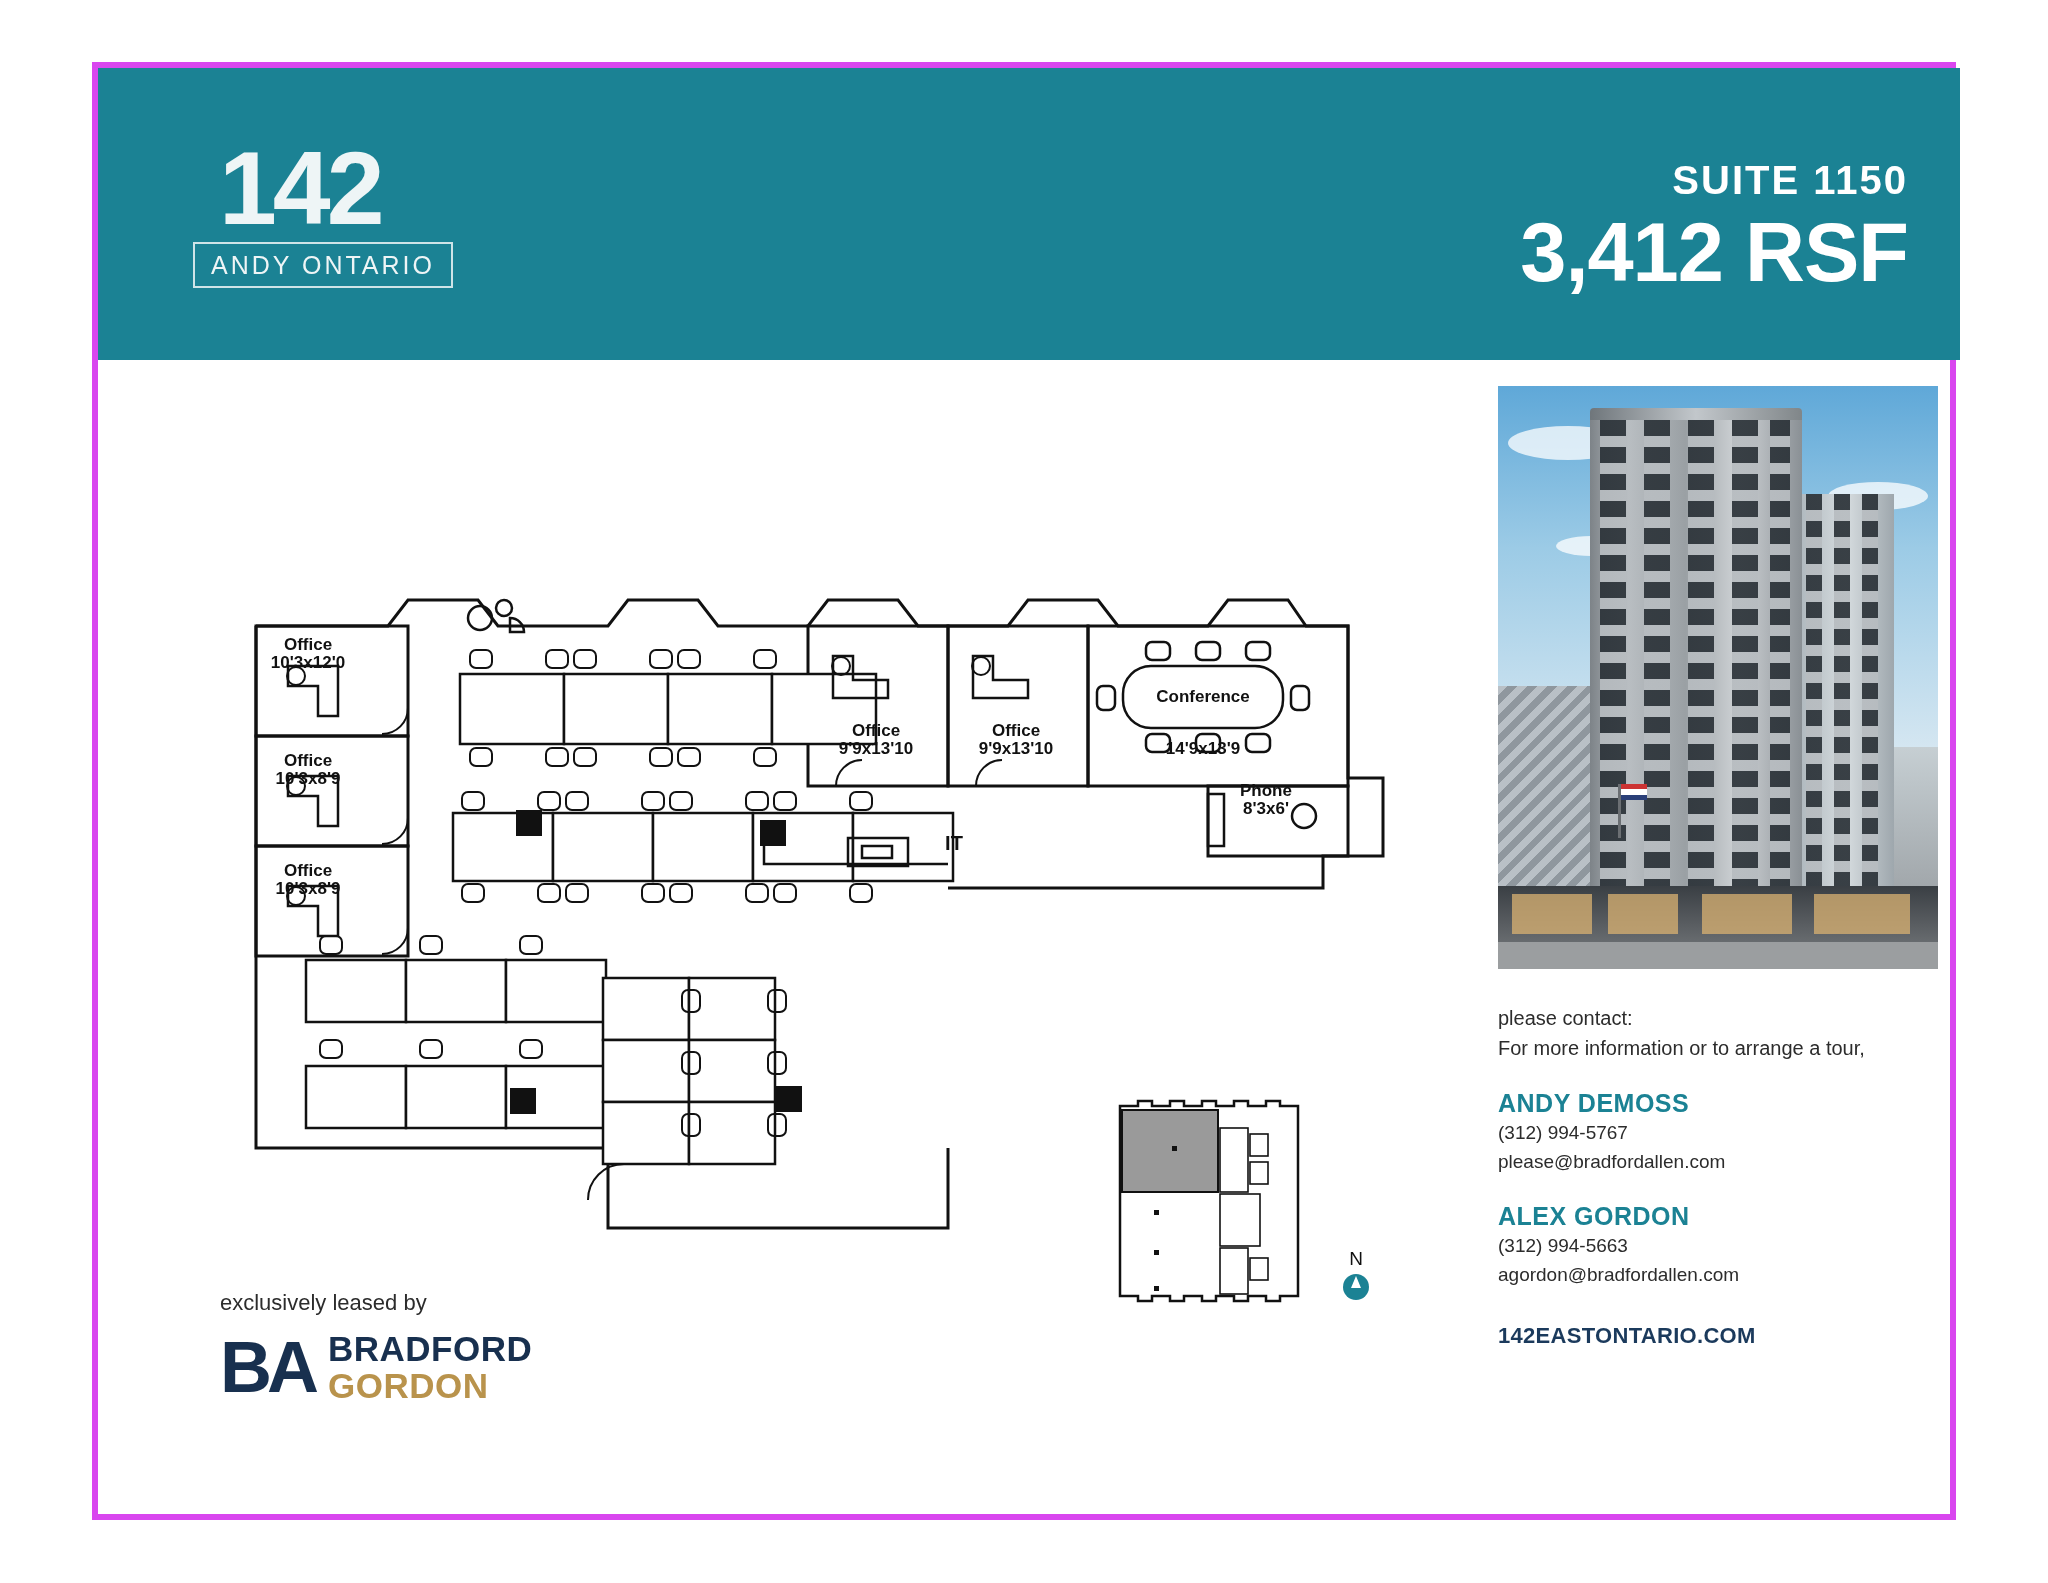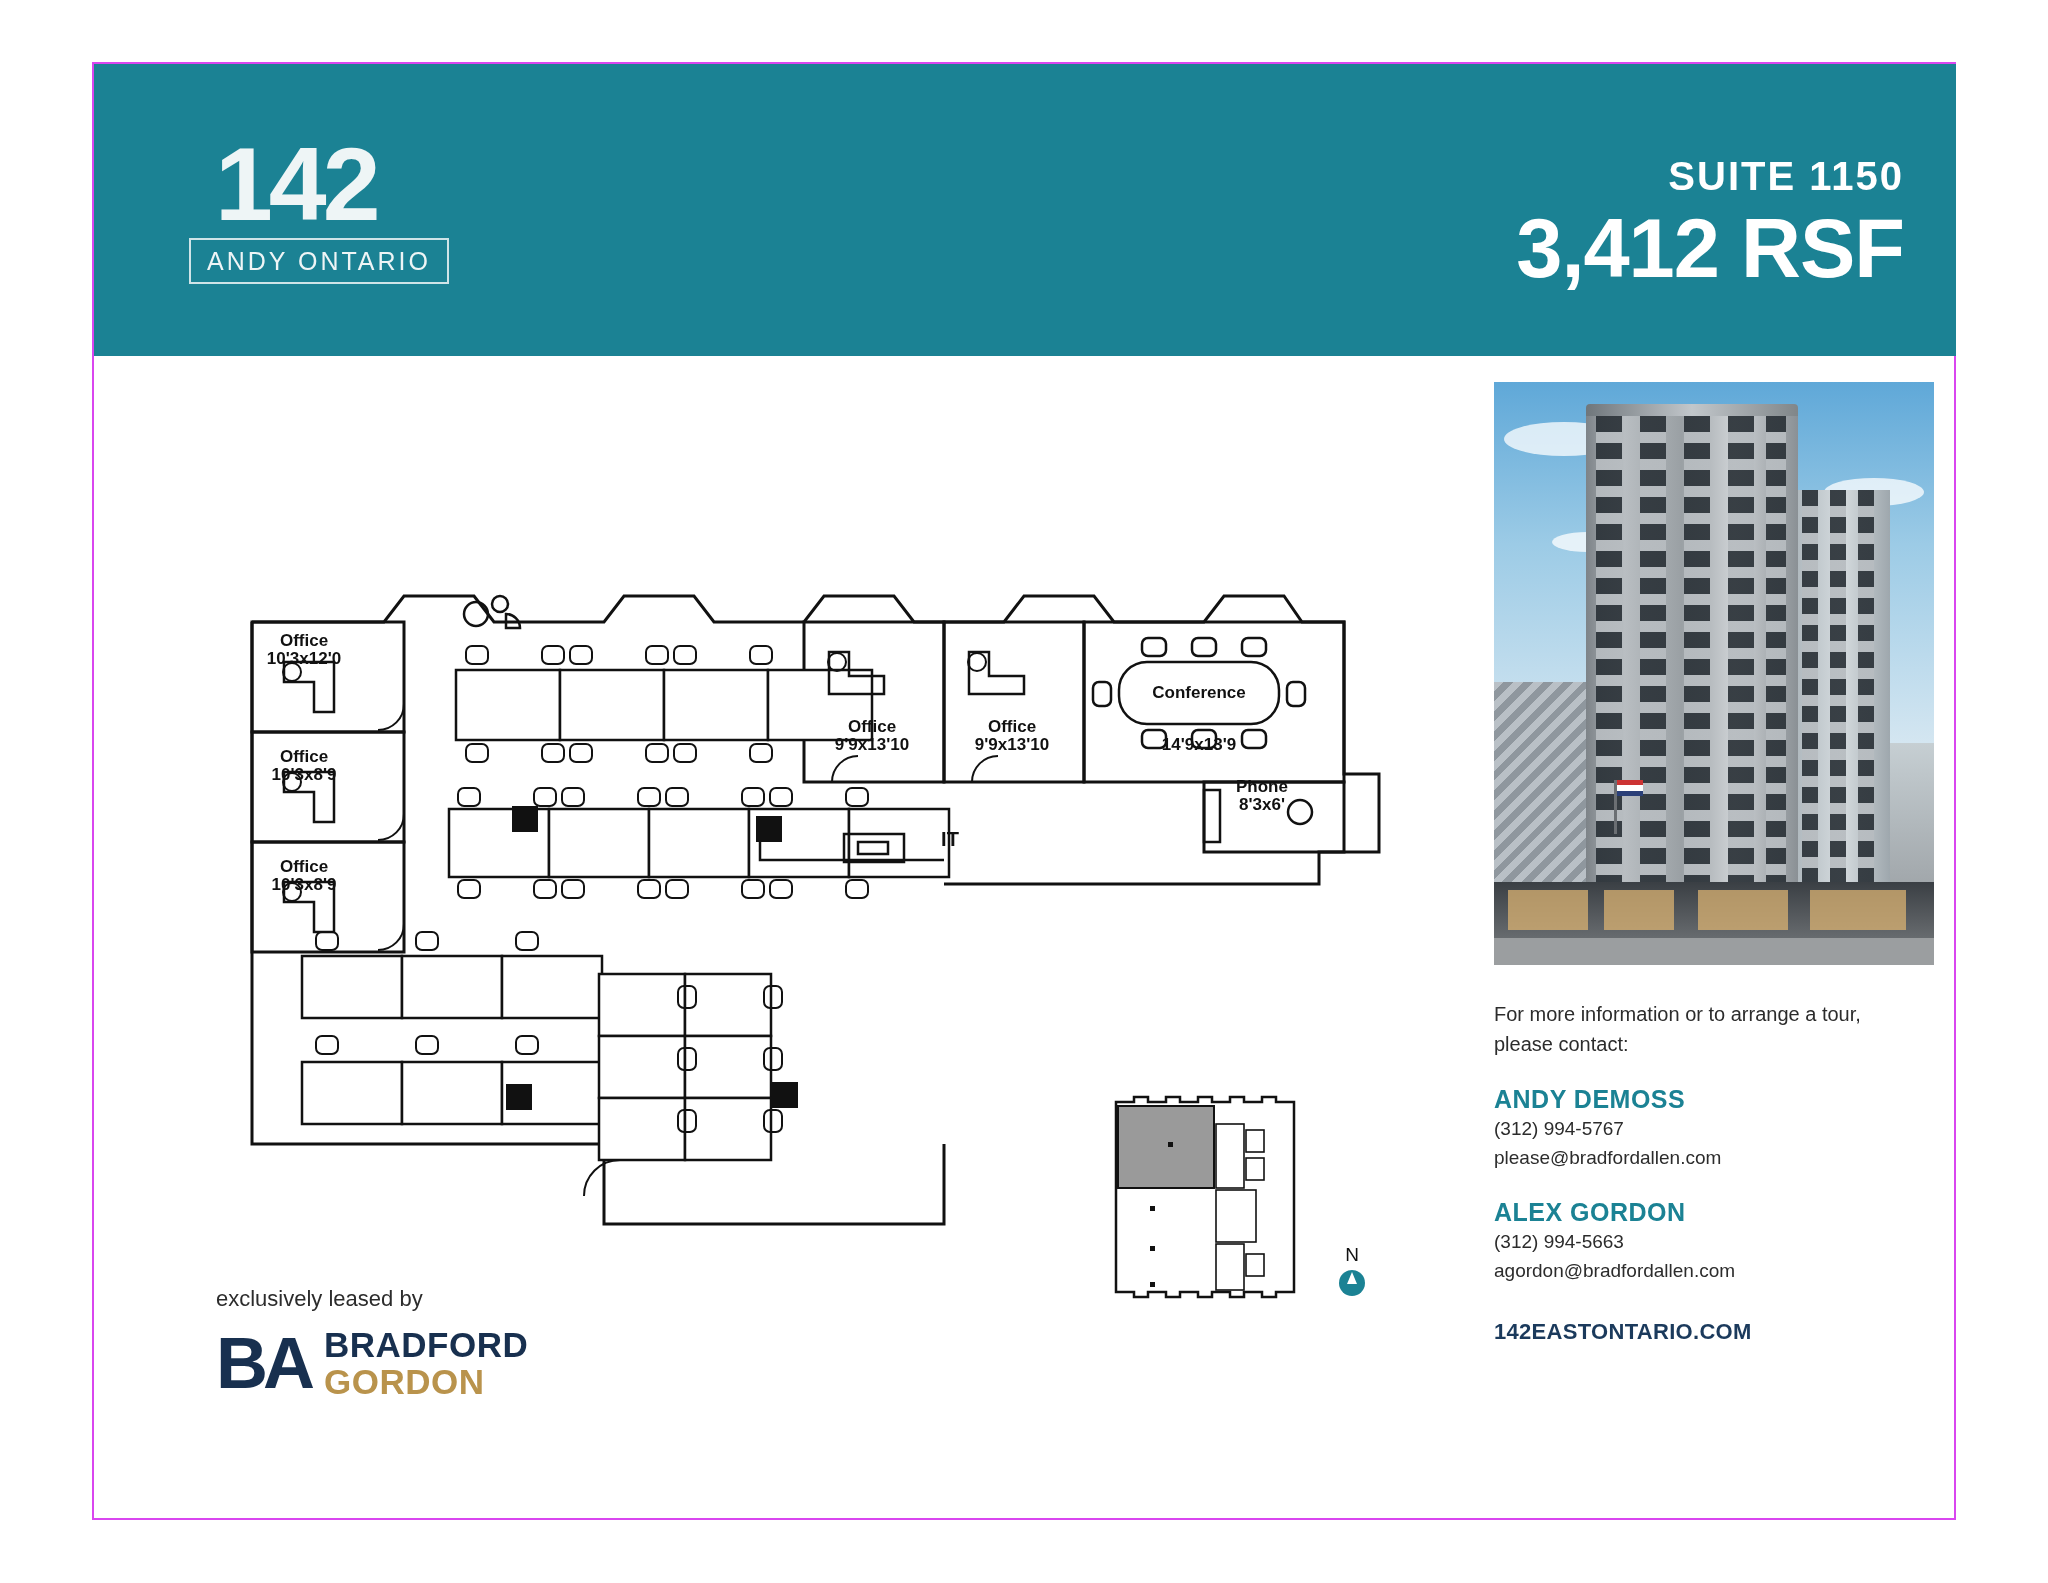--- a/index.html
+++ b/index.html
@@ -14,21 +14,21 @@
     height: 1583px;
     background: #ffffff;
     overflow: hidden;
   }
   .sheet {
     position: absolute;
     left: 92px;
     top: 62px;
     width: 1864px;
     height: 1458px;
-    border: 2px solid #d946ef;
+    border: 6px solid #d946ef;
     background: #ffffff;
     box-sizing: border-box;
   }
 
   
   .header {
     position: absolute;
     left: 0;
     top: 0;
     width: 1862px;
@@ -235,22 +235,22 @@
         <div class="storefront">
           <div class="store-glow" style="left:14px;width:80px;"></div>
           <div class="store-glow" style="left:110px;width:70px;"></div>
           <div class="store-glow" style="left:204px;width:90px;"></div>
           <div class="store-glow" style="left:316px;width:96px;"></div>
         </div>
         <div class="street"></div>
       </div>
 
       <div class="contact-intro">
+        <div>please contact:</div>
         <div>For more information or to arrange a tour,</div>
-        <div>please contact:</div>
       </div>
 
       <div>
         <div class="contact-name">ANDY DEMOSS</div>
         <div class="contact-line">(312) 994-5767</div>
         <div class="contact-line">please@bradfordallen.com</div>
       </div>
 
       <div>
         <div class="contact-name">ALEX GORDON</div>

